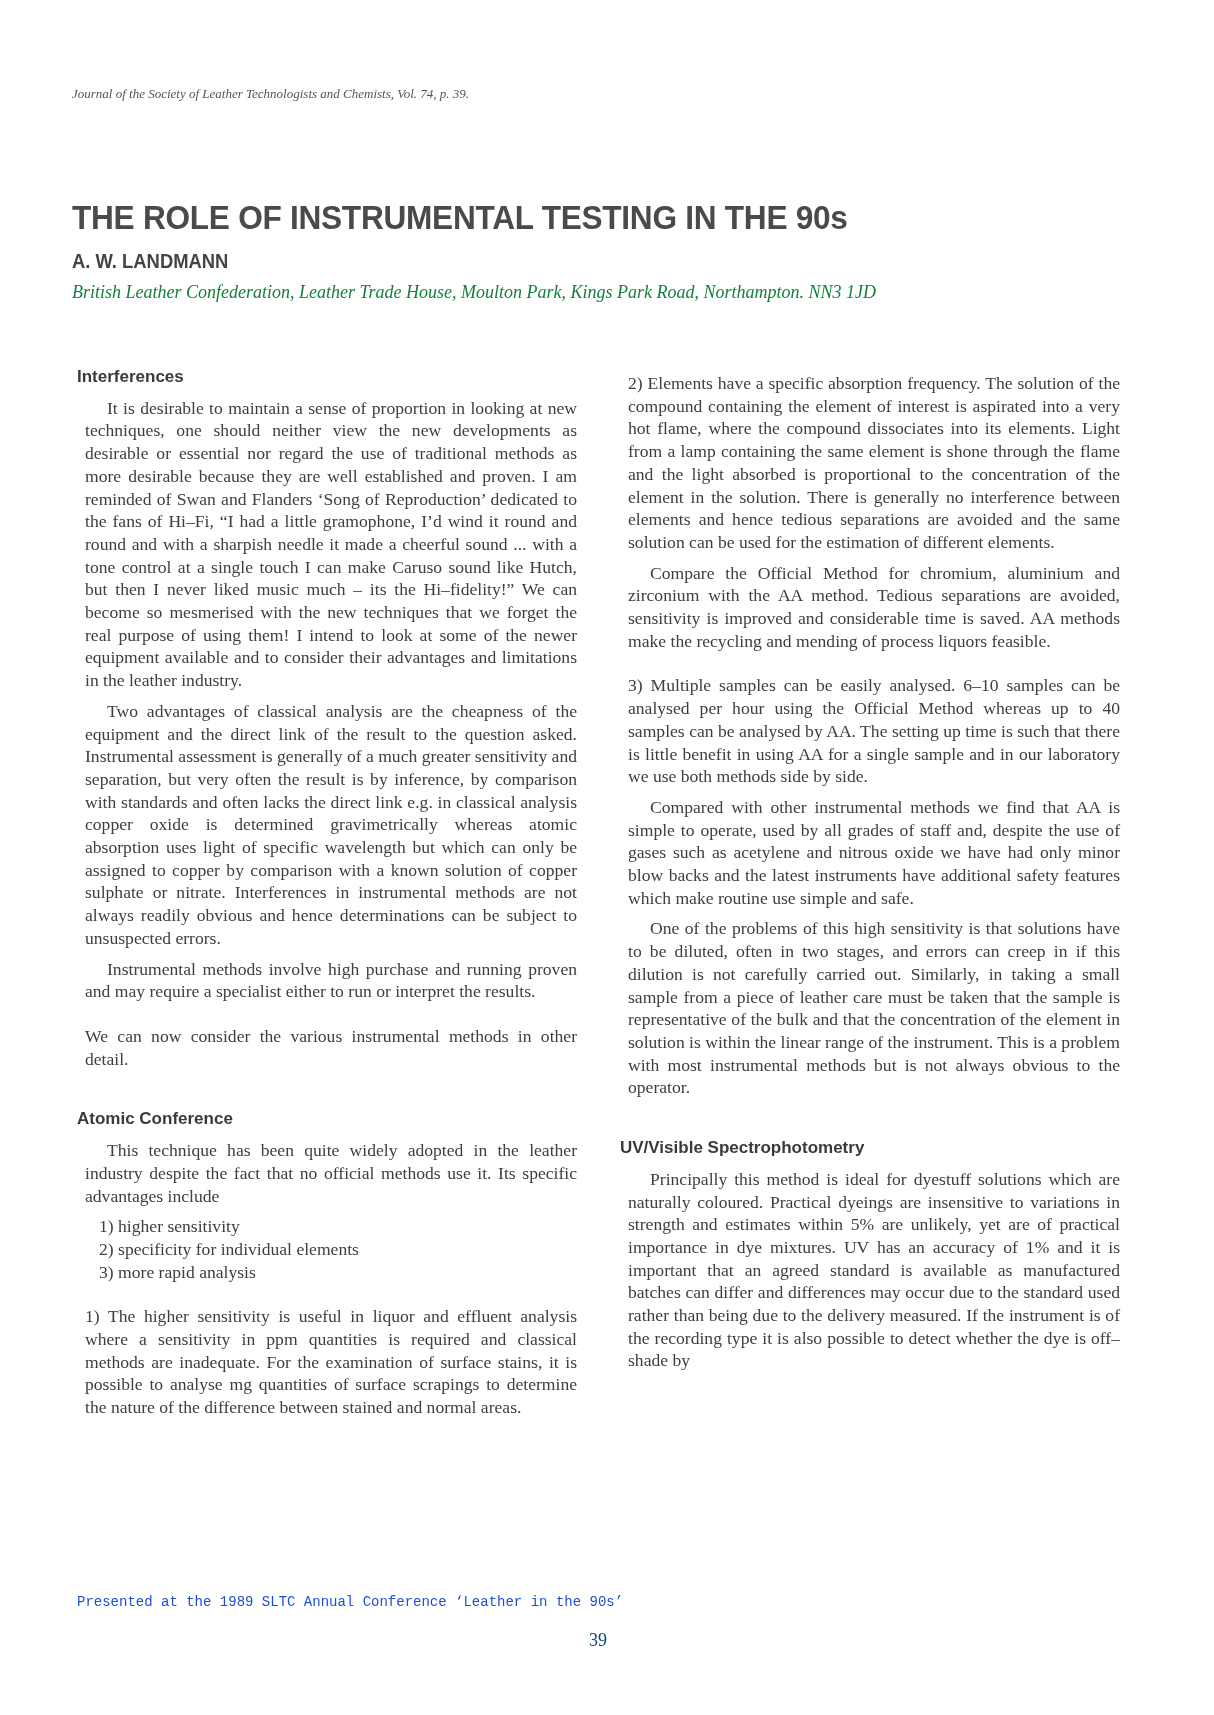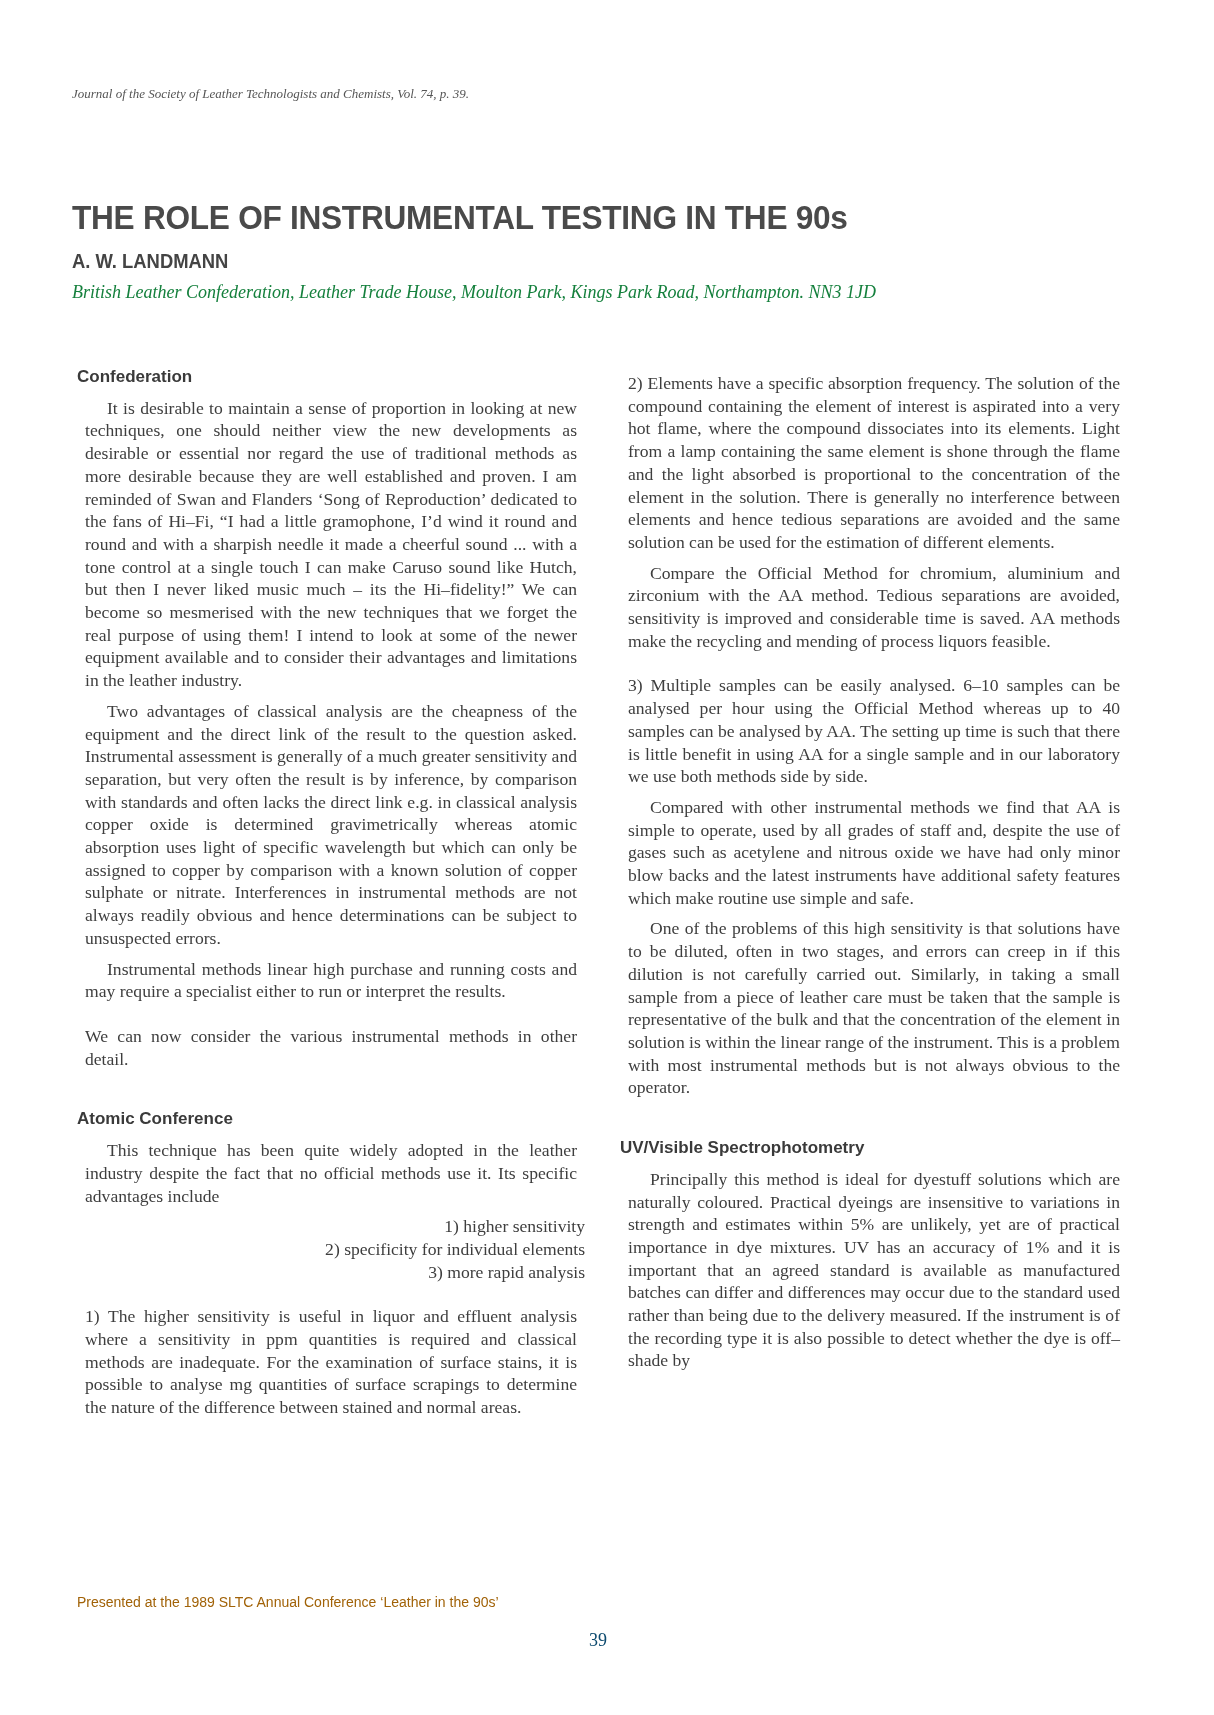--- a/index.html
+++ b/index.html
@@ -32,44 +32,44 @@
   .col-left { left: 77px; }
   .col-right { left: 620px; top: 364px; }
   .col p { margin: 8px; }
   .col p.indent { text-indent: 22px; }
   .col p.gap { margin-top: 22px; }
   .heading {
     font-family: "Liberation Sans", sans-serif; font-weight: bold; font-size: 17px; color: #3a3a3a;
     margin: 0 0 8px 0; text-align: left;
   }
   .heading.spaced { margin-top: 38px; }
-  .list { margin: 0; padding-left: 22px; list-style: none; text-align: right; }
+  .list { margin: 0; padding-left: 22px; list-style: none; text-align: left; }
   .list li { margin: 0; }
   .footnote {
     position: absolute; left: 77px; top: 1594px;
-    font-family: Liberation Sans, sans-serif; font-size: 14px; color: #a16207; white-space: nowrap;
+    font-family: Liberation Mono, monospace; font-size: 14px; color: #1d4ed8; white-space: nowrap;
   }
   .page-number {
     position: absolute; left: 589px; top: 1630px;
     font-family: "Liberation Serif", serif; font-size: 18px; color: #0c4a6e;
   }
 </style>
 </head>
 <body>
 
 <div class="running-head">Journal of the Society of Leather Technologists and Chemists, Vol. 74, p. 39.</div>
 <h1 class="title">THE ROLE OF INSTRUMENTAL TESTING IN THE 90s</h1>
 <div class="author">A. W. LANDMANN</div>
 <div class="affiliation">British Leather Confederation, Leather Trade House, Moulton Park, Kings Park Road, Northampton. NN3 1JD</div>
 
 <div class="col col-left">
-  <h2 class="heading">Confederation</h2>
+  <h2 class="heading">Interferences</h2>
   <p class="indent">It is desirable to maintain a sense of proportion in looking at new techniques, one should neither view the new developments as desirable or essential nor regard the use of traditional methods as more desirable because they are well established and proven. I am reminded of Swan and Flanders ‘Song of Reproduction’ dedicated to the fans of Hi–Fi, “I had a little gramophone, I’d wind it round and round and with a sharpish needle it made a cheerful sound ... with a tone control at a single touch I can make Caruso sound like Hutch, but then I never liked music much – its the Hi–fidelity!” We can become so mesmerised with the new techniques that we forget the real purpose of using them! I intend to look at some of the newer equipment available and to consider their advantages and limitations in the leather industry.</p>
   <p class="indent">Two advantages of classical analysis are the cheapness of the equipment and the direct link of the result to the question asked. Instrumental assessment is generally of a much greater sensitivity and separation, but very often the result is by inference, by comparison with standards and often lacks the direct link e.g. in classical analysis copper oxide is determined gravimetrically whereas atomic absorption uses light of specific wavelength but which can only be assigned to copper by comparison with a known solution of copper sulphate or nitrate. Interferences in instrumental methods are not always readily obvious and hence determinations can be subject to unsuspected errors.</p>
-  <p class="indent">Instrumental methods linear high purchase and running costs and may require a specialist either to run or interpret the results.</p>
+  <p class="indent">Instrumental methods involve high purchase and running proven and may require a specialist either to run or interpret the results.</p>
   <p class="gap">We can now consider the various instrumental methods in other detail.</p>
 
   <h2 class="heading spaced">Atomic Conference</h2>
   <p class="indent">This technique has been quite widely adopted in the leather industry despite the fact that no official methods use it. Its specific advantages include</p>
   <ul class="list">
     <li>1)  higher sensitivity</li>
     <li>2)  specificity for individual elements</li>
     <li>3)  more rapid analysis</li>
   </ul>
   <p class="gap">1) The higher sensitivity is useful in liquor and effluent analysis where a sensitivity in ppm quantities is required and classical methods are inadequate. For the examination of surface stains, it is possible to analyse mg quantities of surface scrapings to determine the nature of the difference between stained and normal areas.</p>

